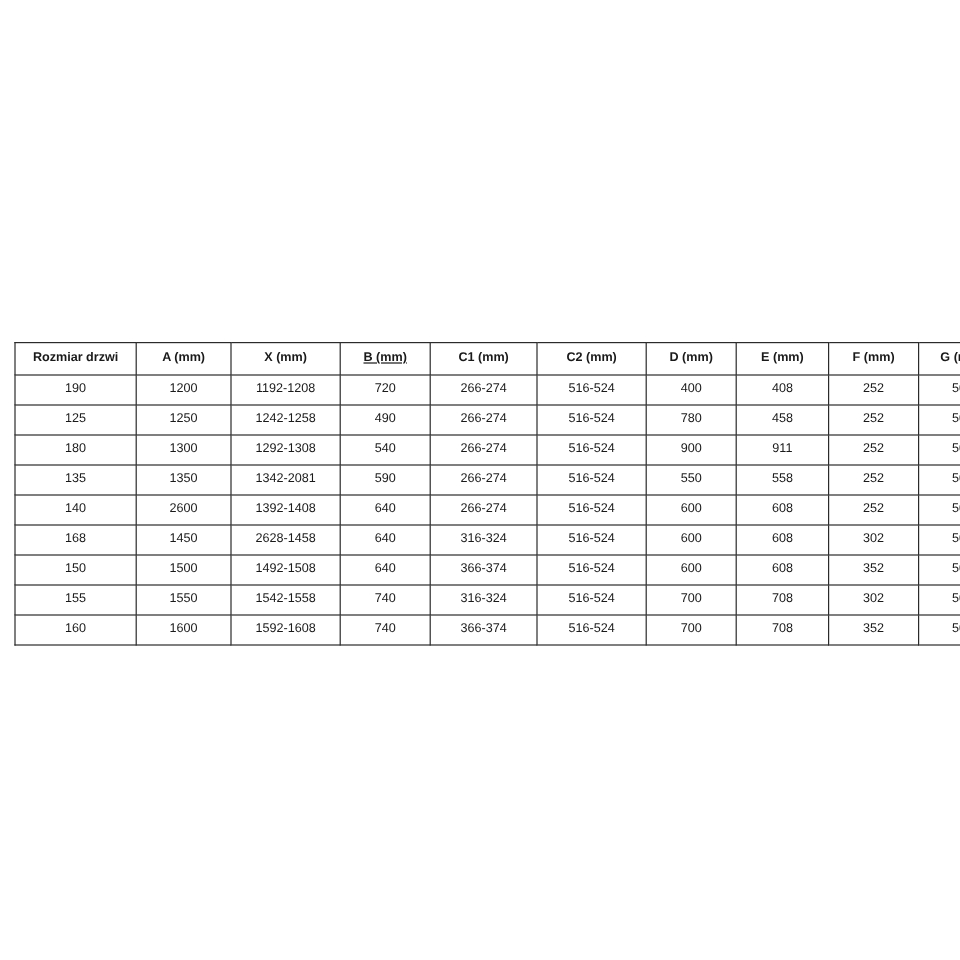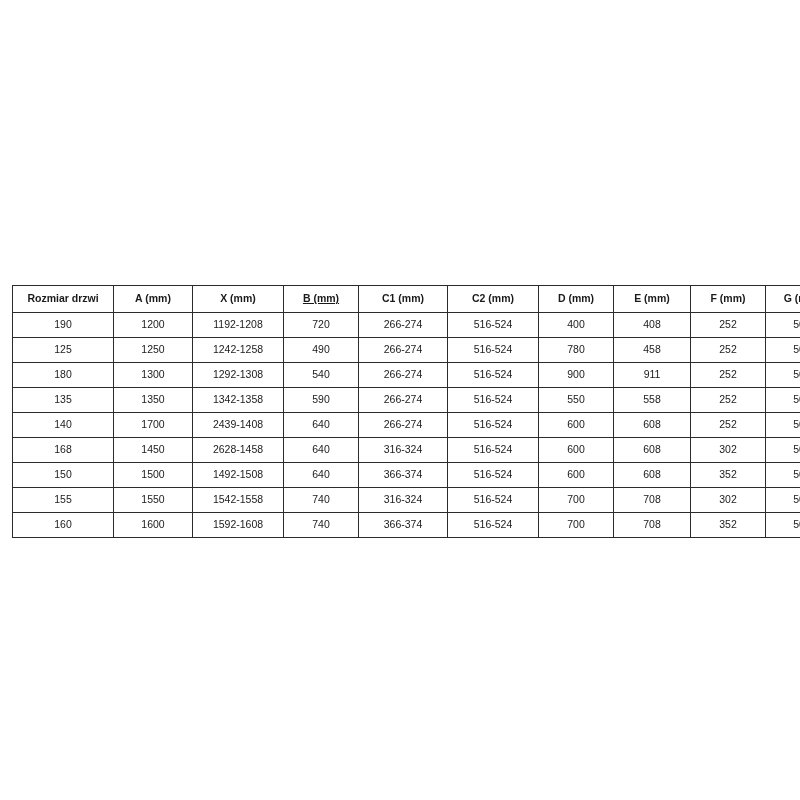--- a/index.html
+++ b/index.html
@@ -112,34 +112,34 @@
         <td>516-524</td>
         <td>900</td>
         <td>911</td>
         <td>252</td>
         <td>502</td>
 
       </tr>
       <tr>
         <td>135</td>
         <td>1350</td>
-        <td>1342-1358</td>
+        <td>1342-2081</td>
         <td>590</td>
         <td>266-274</td>
         <td>516-524</td>
         <td>550</td>
         <td>558</td>
         <td>252</td>
         <td>502</td>
 
       </tr>
       <tr>
         <td>140</td>
-        <td>1700</td>
-        <td>2439-1408</td>
+        <td>2600</td>
+        <td>1392-1408</td>
         <td>640</td>
         <td>266-274</td>
         <td>516-524</td>
         <td>600</td>
         <td>608</td>
         <td>252</td>
         <td>502</td>
 
       </tr>
       <tr>

